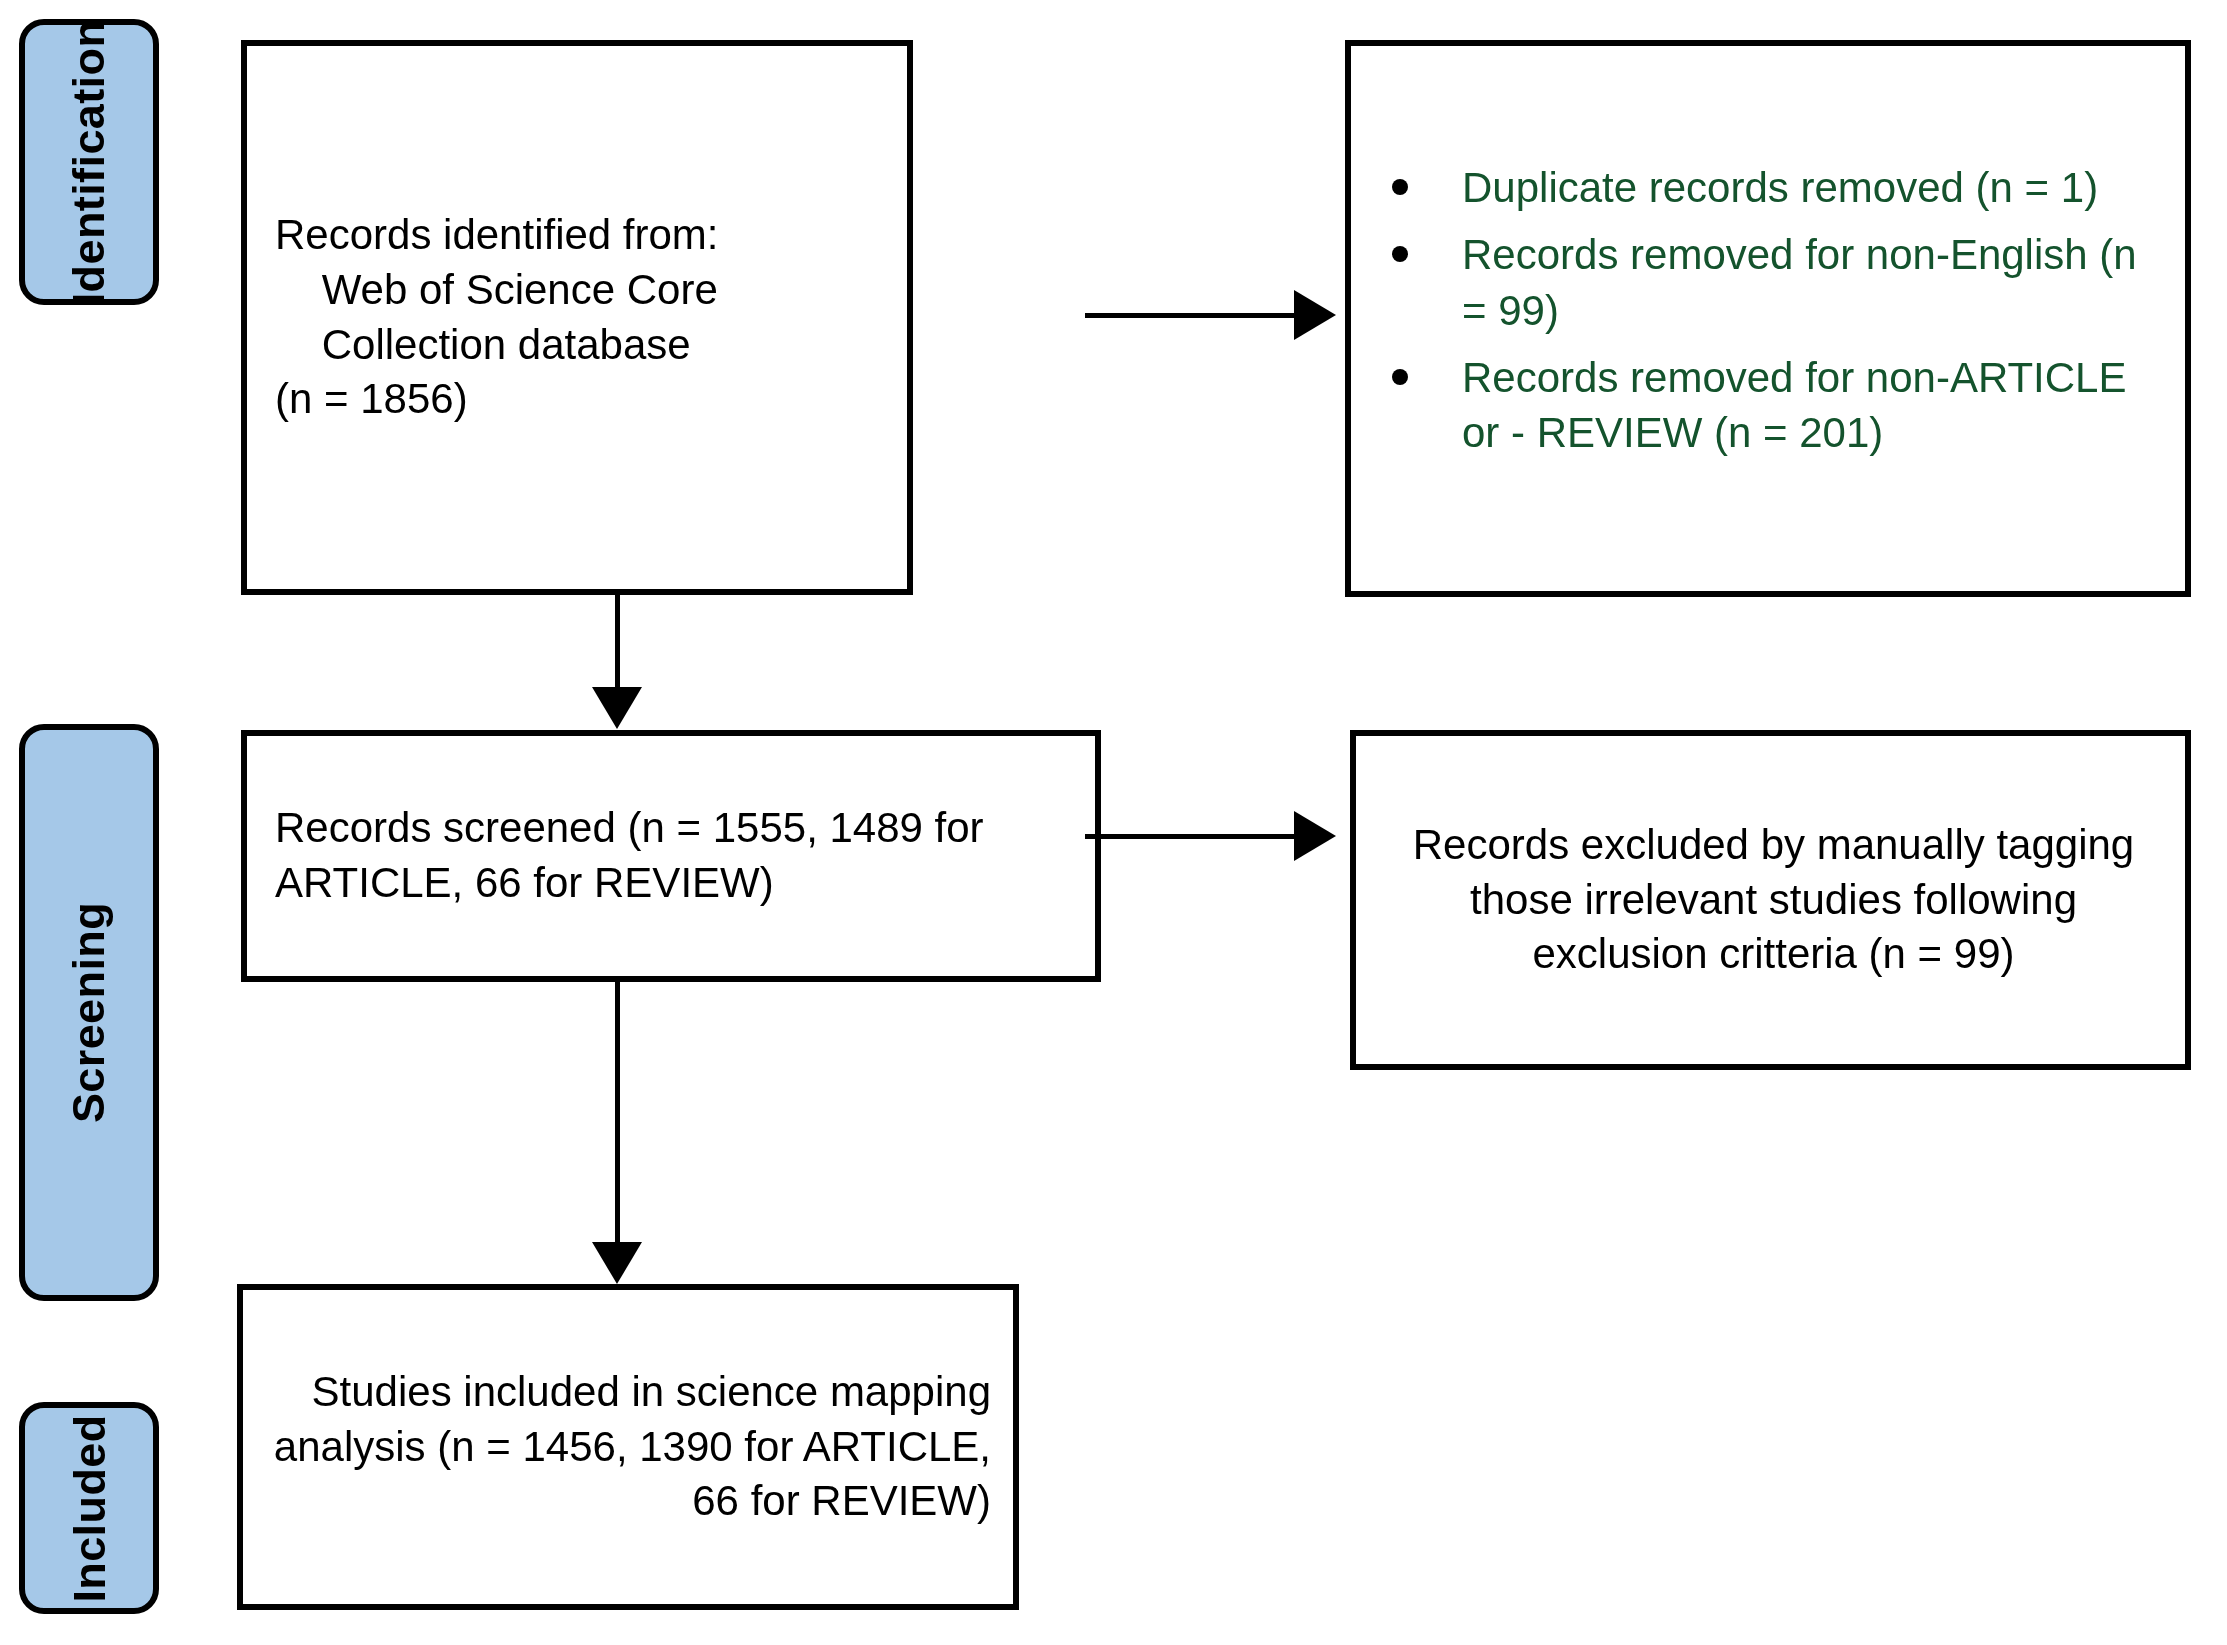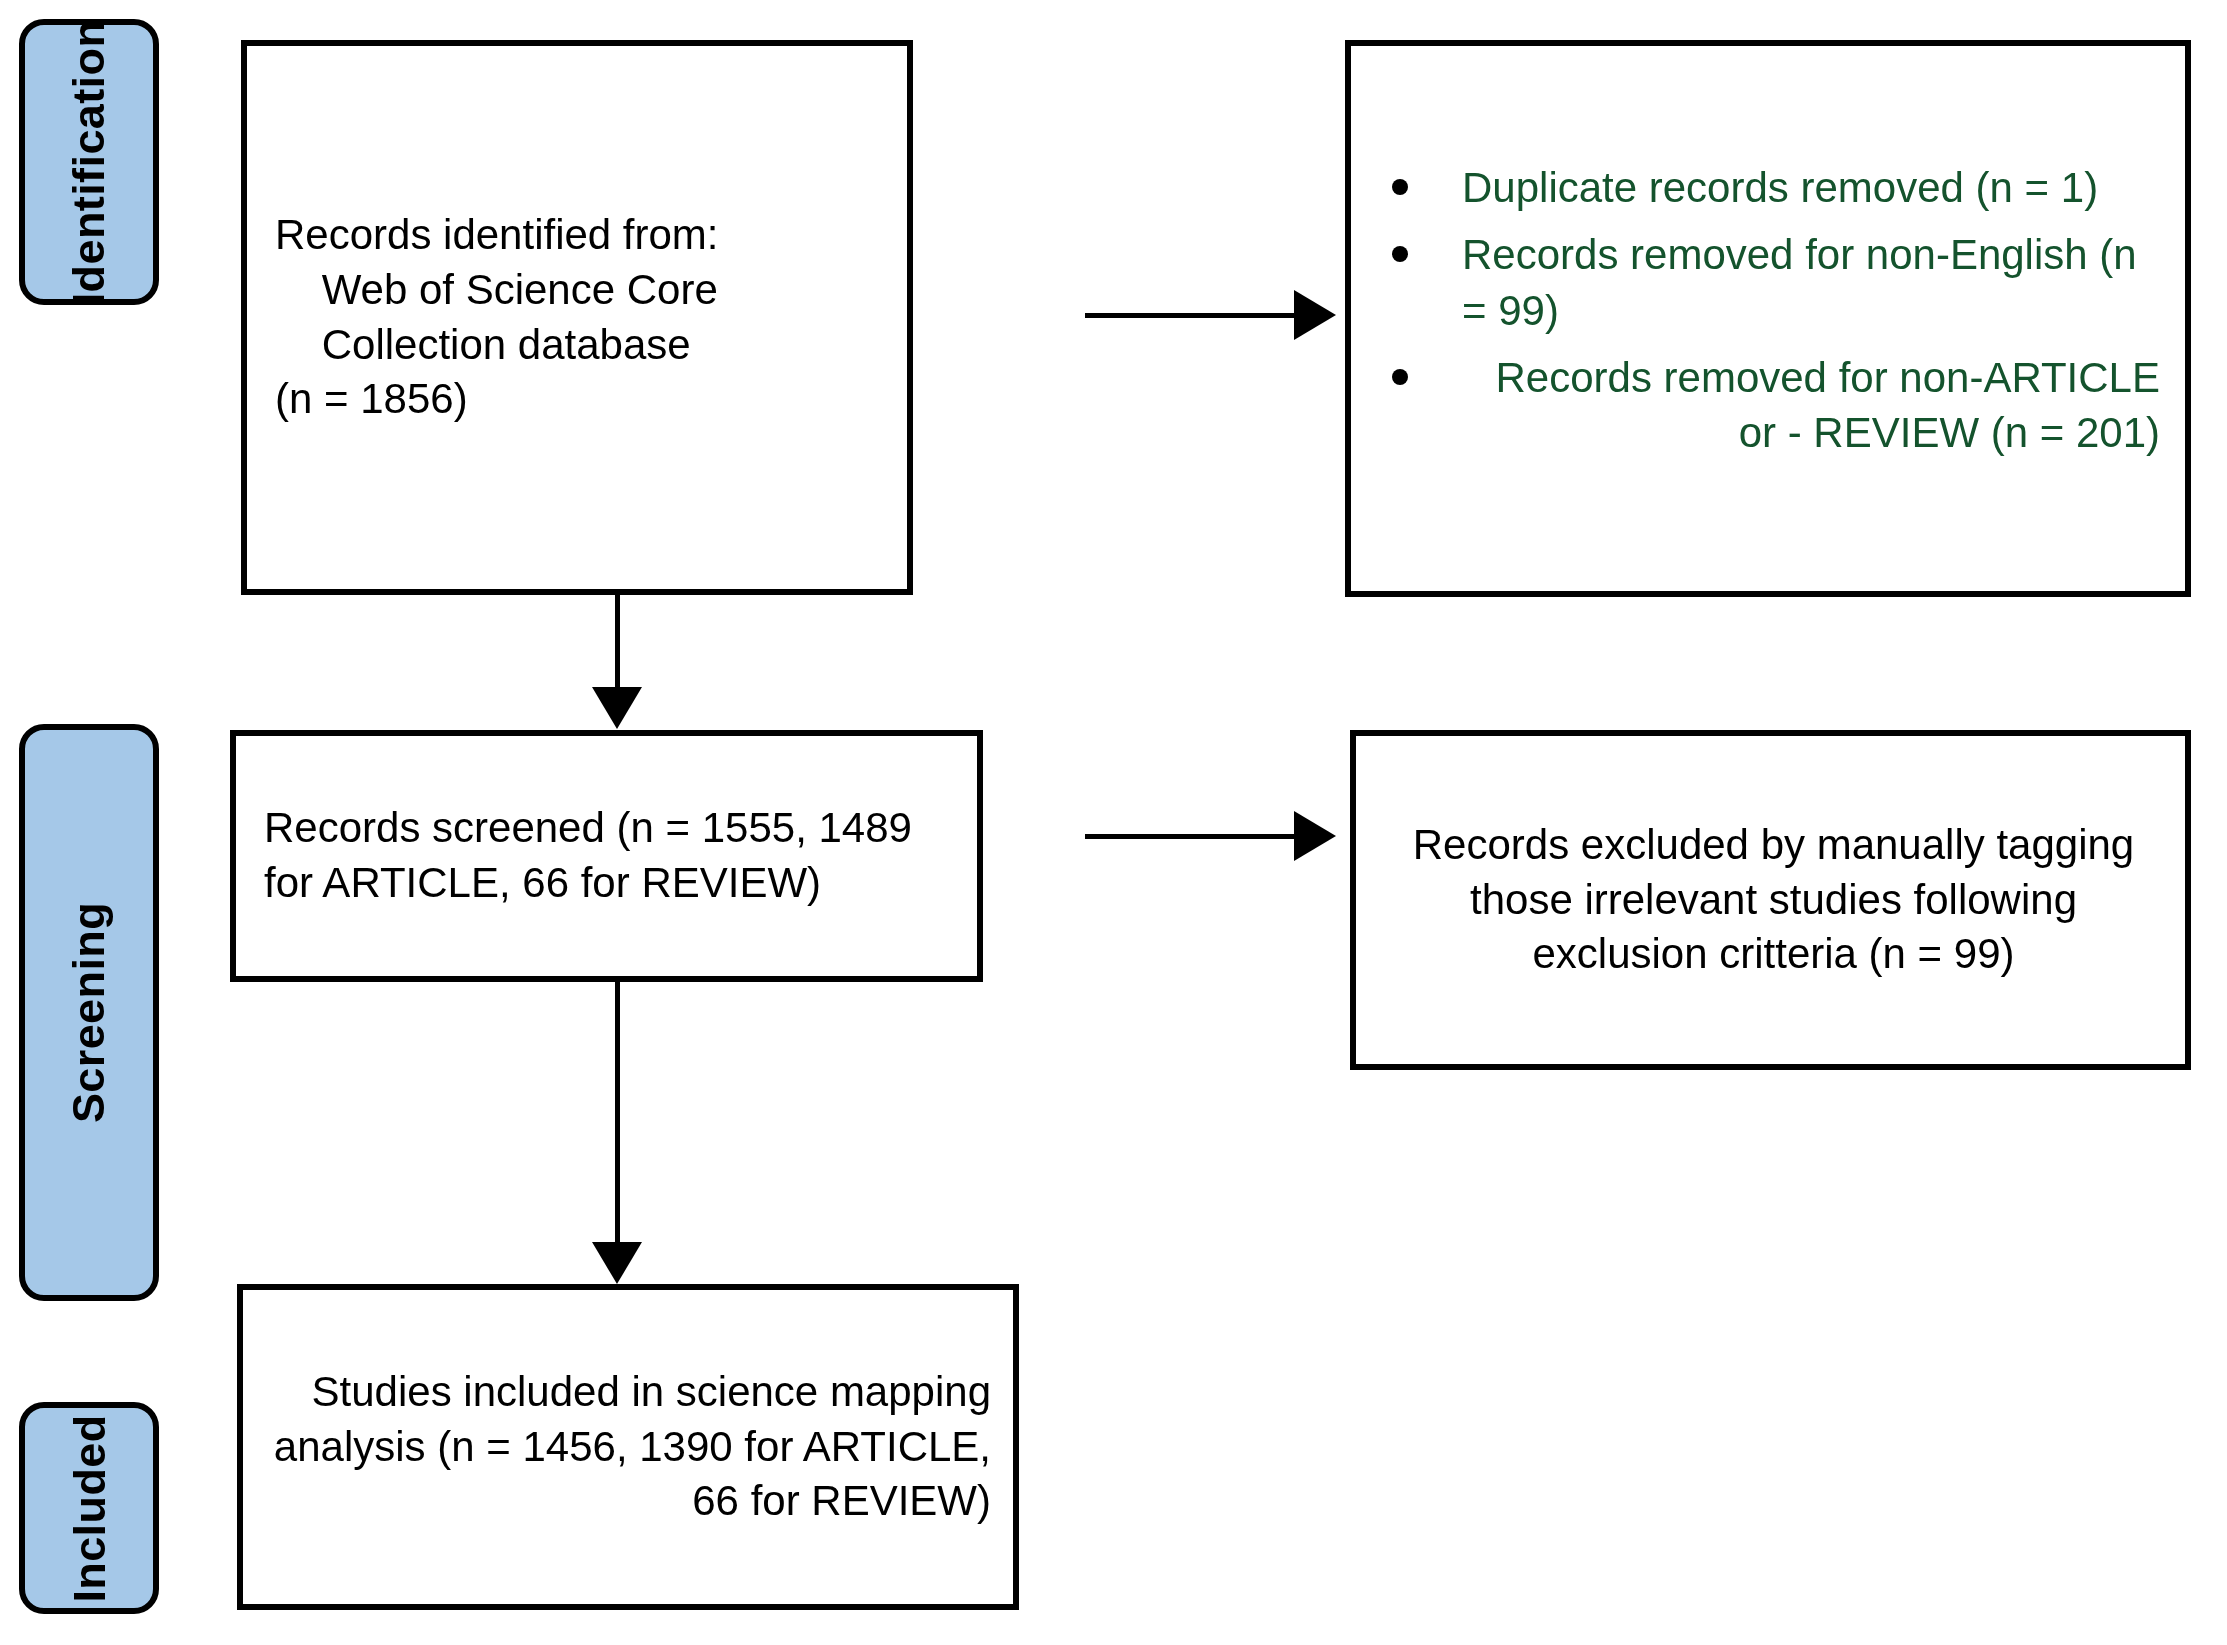--- a/index.html
+++ b/index.html
@@ -62,21 +62,21 @@
     box-sizing: border-box;
   }
   .bullet-item {
     position: relative;
     font-size: 42px;
     line-height: 1.32;
     color: #14532d;
     padding-left: 86px;
     margin: 0 0 11.7px 0;
   }
-  .bullet-item:last-child { margin-bottom: 16px; text-align: right; }
+  .bullet-item:last-child { margin-bottom: 16px; }
   .bullet-item .dot {
     position: absolute;
     left: 16px;
     top: 19px;
     width: 16px;
     height: 16px;
     background: #000000;
     border-radius: 50%;
   }
   
@@ -141,21 +141,21 @@
         <span class="dot"></span>
         <span>Records removed for non-English (n = 99)</span>
       </li>
       <li class="bullet-item">
         <span class="dot"></span>
         <span>Records removed for non-ARTICLE or - REVIEW (n = 201)</span>
       </li>
     </ul>
   </div>
 
-  <div class="flow-box" style="left:230px; top:730px; width:753px; height:252px;">
+  <div class="flow-box" style="left:241px; top:730px; width:860px; height:252px;">
     <div class="box-text">Records screened (n = 1555, 1489 for ARTICLE, 66 for REVIEW)</div>
   </div>
 
   <div class="flow-box" style="left:1350px; top:730px; width:841px; height:340px;text-align:center;">
     <div class="box-text">Records excluded by manually tagging those irrelevant studies following exclusion critteria (n = 99)</div>
   </div>
 
   <div class="flow-box" style="left:237px; top:1284px; width:782px; height:326px;text-align:right;">
     <div class="box-text">Studies included in science mapping analysis (n = 1456, 1390 for ARTICLE, 66 for REVIEW)</div>
   </div>

